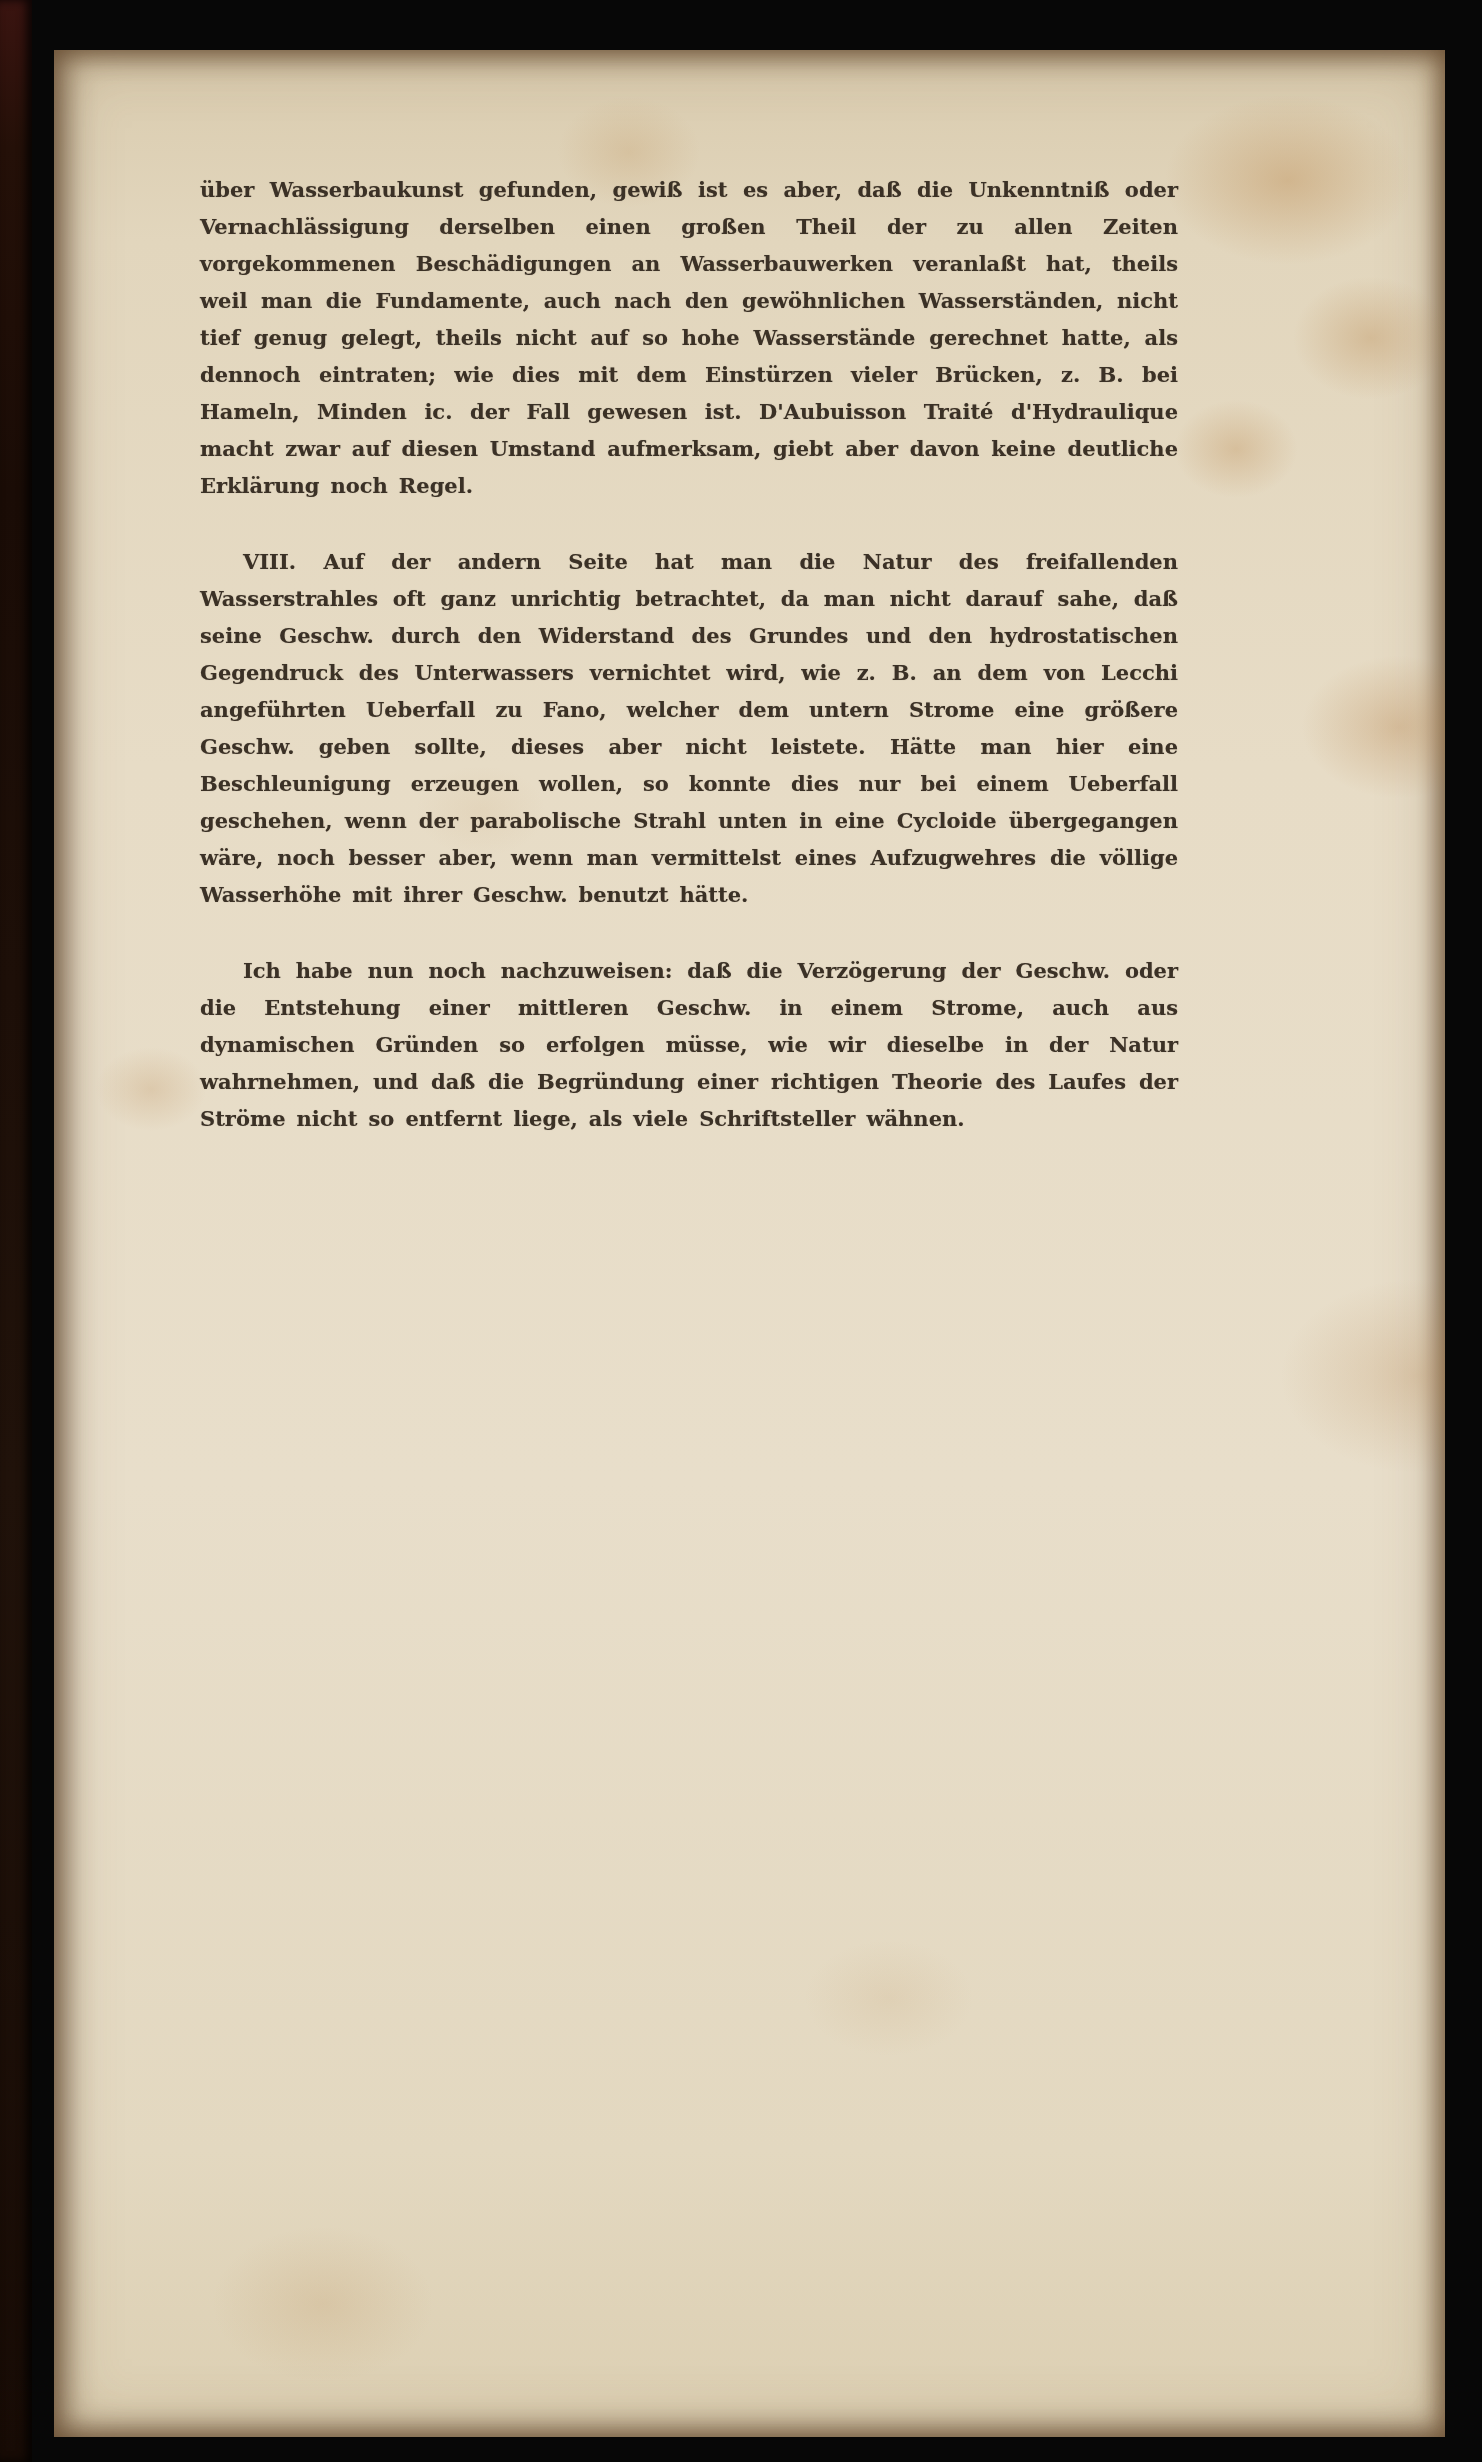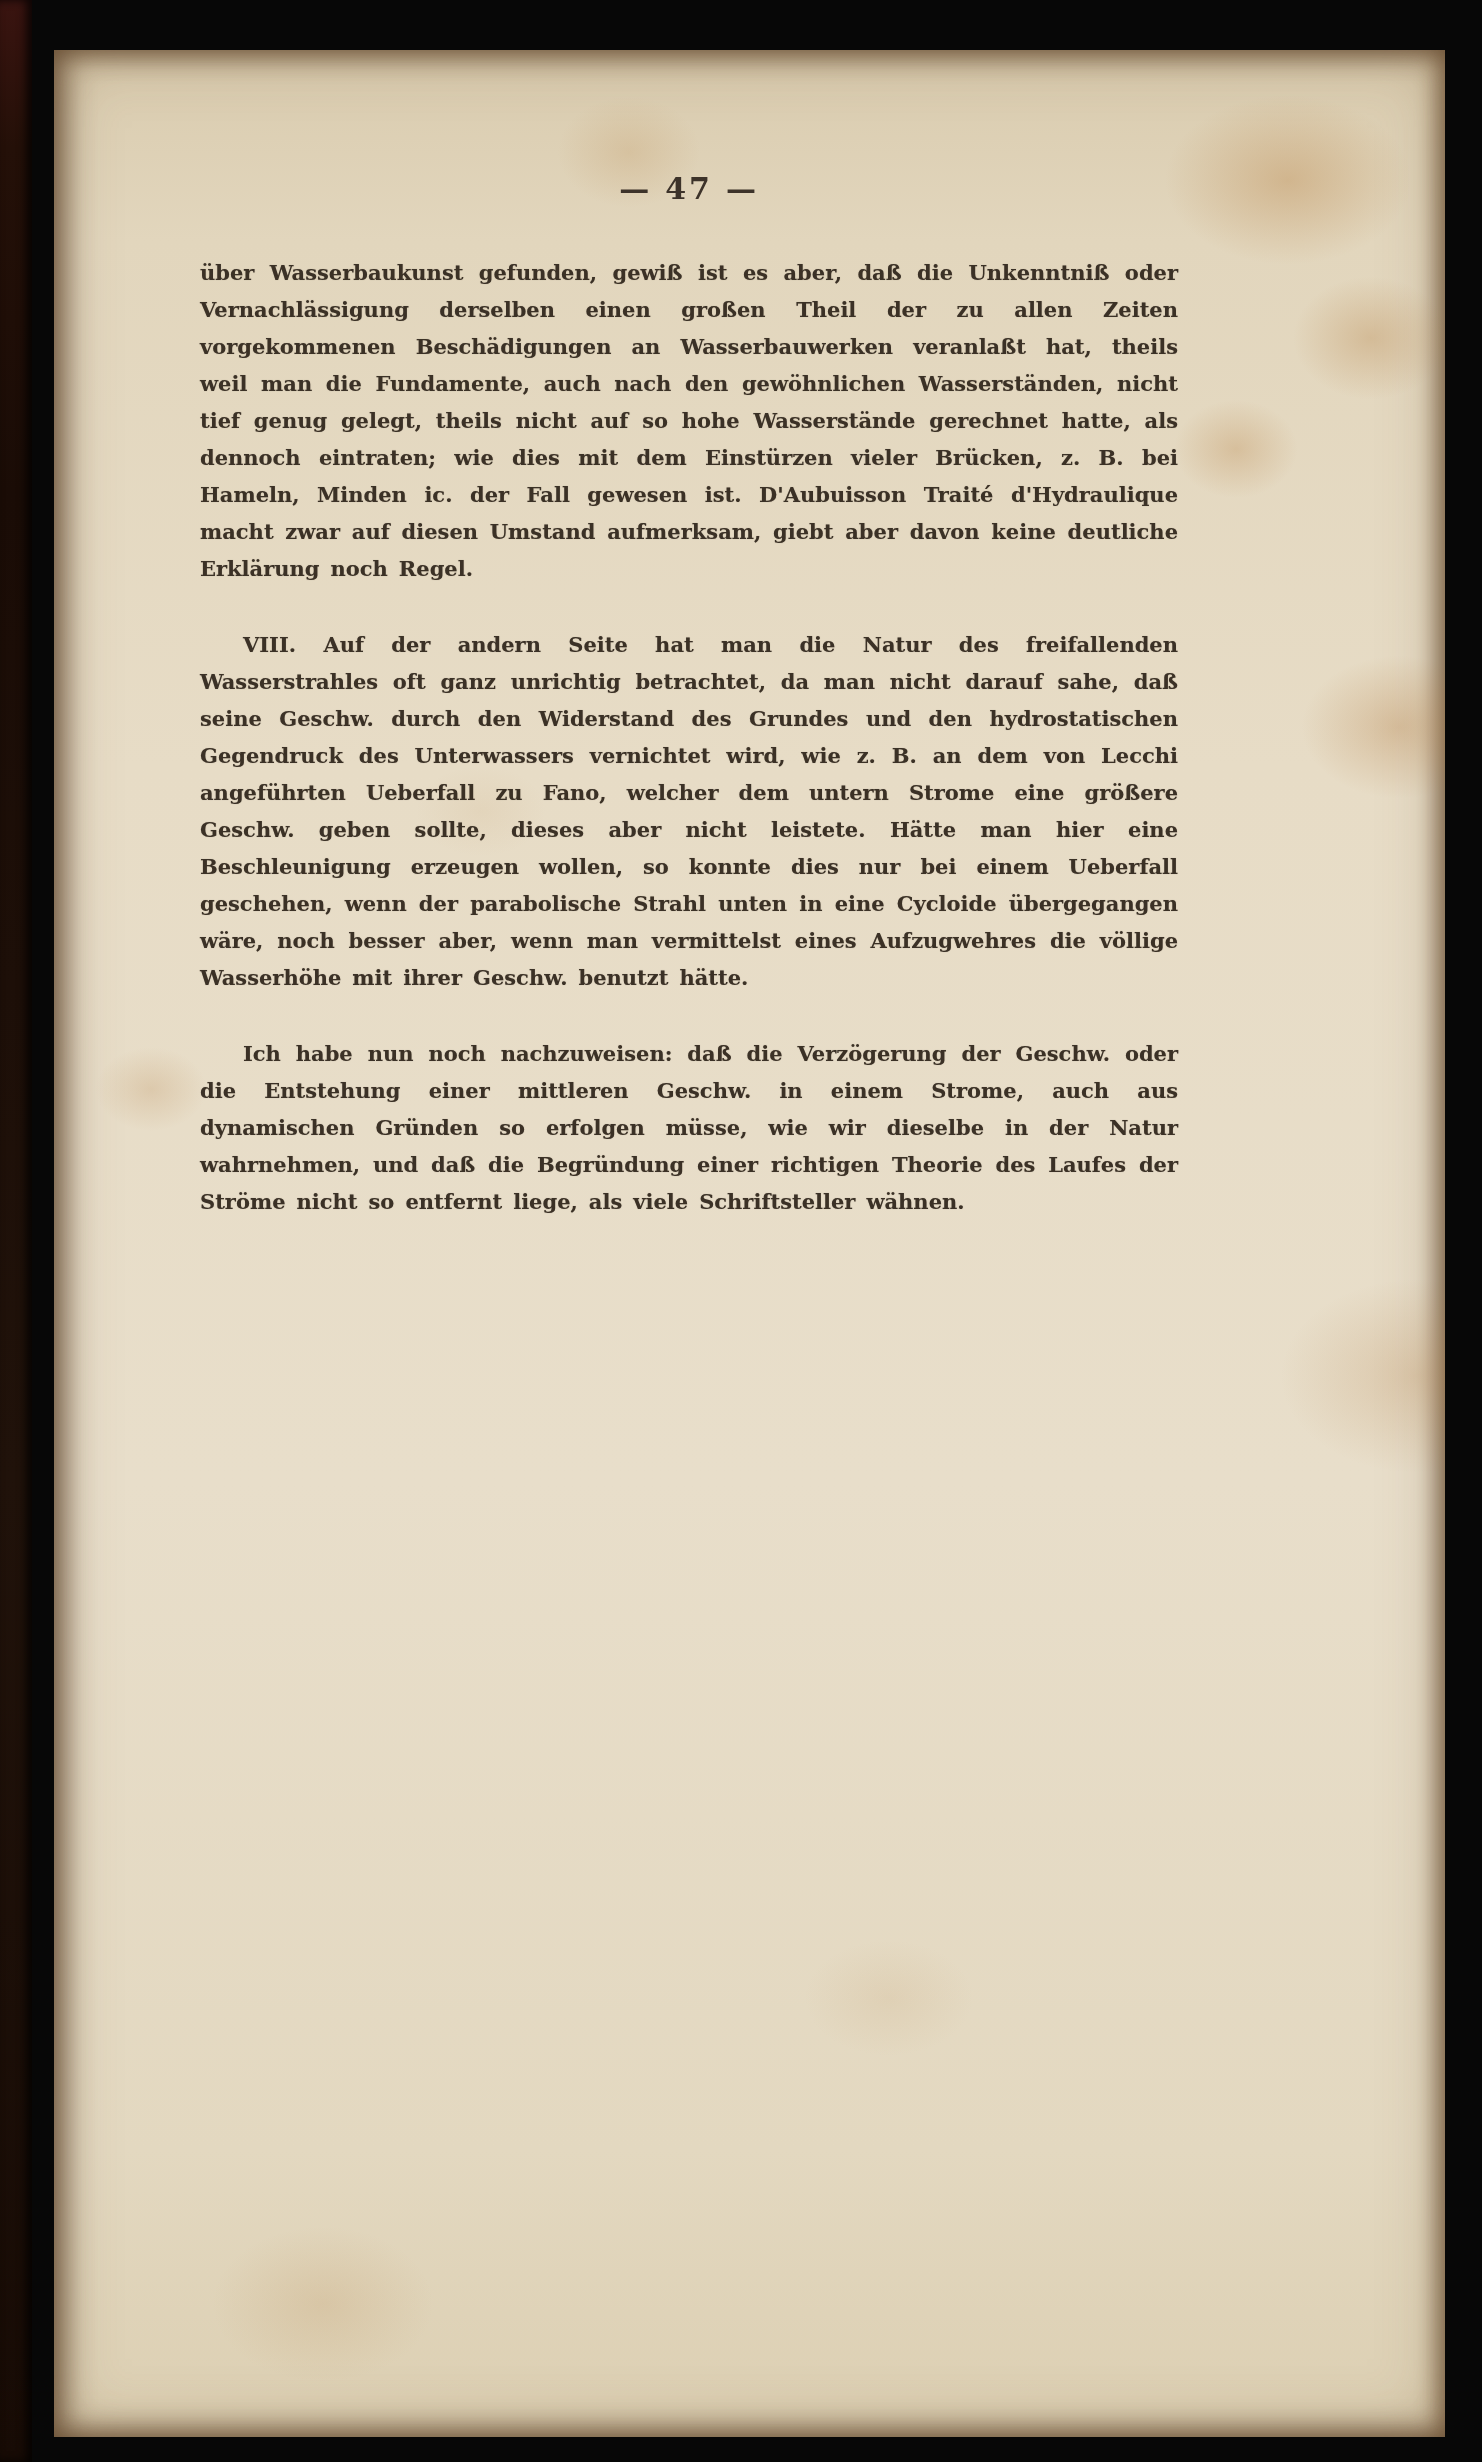--- a/index.html
+++ b/index.html
@@ -92,20 +92,19 @@
   }
 </style>
 </head>
 <body>
 
 <div class="scan">
   <div class="spine"></div>
   <div class="paper">
     <div class="stains"></div>
     <div class="textblock">
-      <div class="pageno">— 47 —</div>
       <p class="para no-indent">über Wasserbaukunst gefunden, gewiß ist es aber, daß die Unkenntniß oder Vernachlässigung derselben einen großen Theil der zu allen Zeiten vorgekommenen Beschädigungen an Wasserbauwerken veranlaßt hat, theils weil man die Fundamente, auch nach den gewöhnlichen Wasserständen, nicht tief genug gelegt, theils nicht auf so hohe Wasserstände gerechnet hatte, als dennoch eintraten; wie dies mit dem Einstürzen vieler Brücken, z. B. bei Hameln, Minden ic. der Fall gewesen ist. D'Aubuisson Traité d'Hydraulique macht zwar auf diesen Umstand aufmerksam, giebt aber davon keine deutliche Erklärung noch Regel.</p>
       <p class="para section">VIII. Auf der andern Seite hat man die Natur des freifallenden Wasserstrahles oft ganz unrichtig betrachtet, da man nicht darauf sahe, daß seine Geschw. durch den Widerstand des Grundes und den hydrostatischen Gegendruck des Unterwassers vernichtet wird, wie z. B. an dem von Lecchi angeführten Ueberfall zu Fano, welcher dem untern Strome eine größere Geschw. geben sollte, dieses aber nicht leistete. Hätte man hier eine Beschleunigung erzeugen wollen, so konnte dies nur bei einem Ueberfall geschehen, wenn der parabolische Strahl unten in eine Cycloide übergegangen wäre, noch besser aber, wenn man vermittelst eines Aufzugwehres die völlige Wasserhöhe mit ihrer Geschw. benutzt hätte.</p>
       <p class="para">Ich habe nun noch nachzuweisen: daß die Verzögerung der Geschw. oder die Entstehung einer mittleren Geschw. in einem Strome, auch aus dynamischen Gründen so erfolgen müsse, wie wir dieselbe in der Natur wahrnehmen, und daß die Begründung einer richtigen Theorie des Laufes der Ströme nicht so entfernt liege, als viele Schriftsteller wähnen.</p>
     </div>
   </div>
 </div>
 
 
 </body></html>

